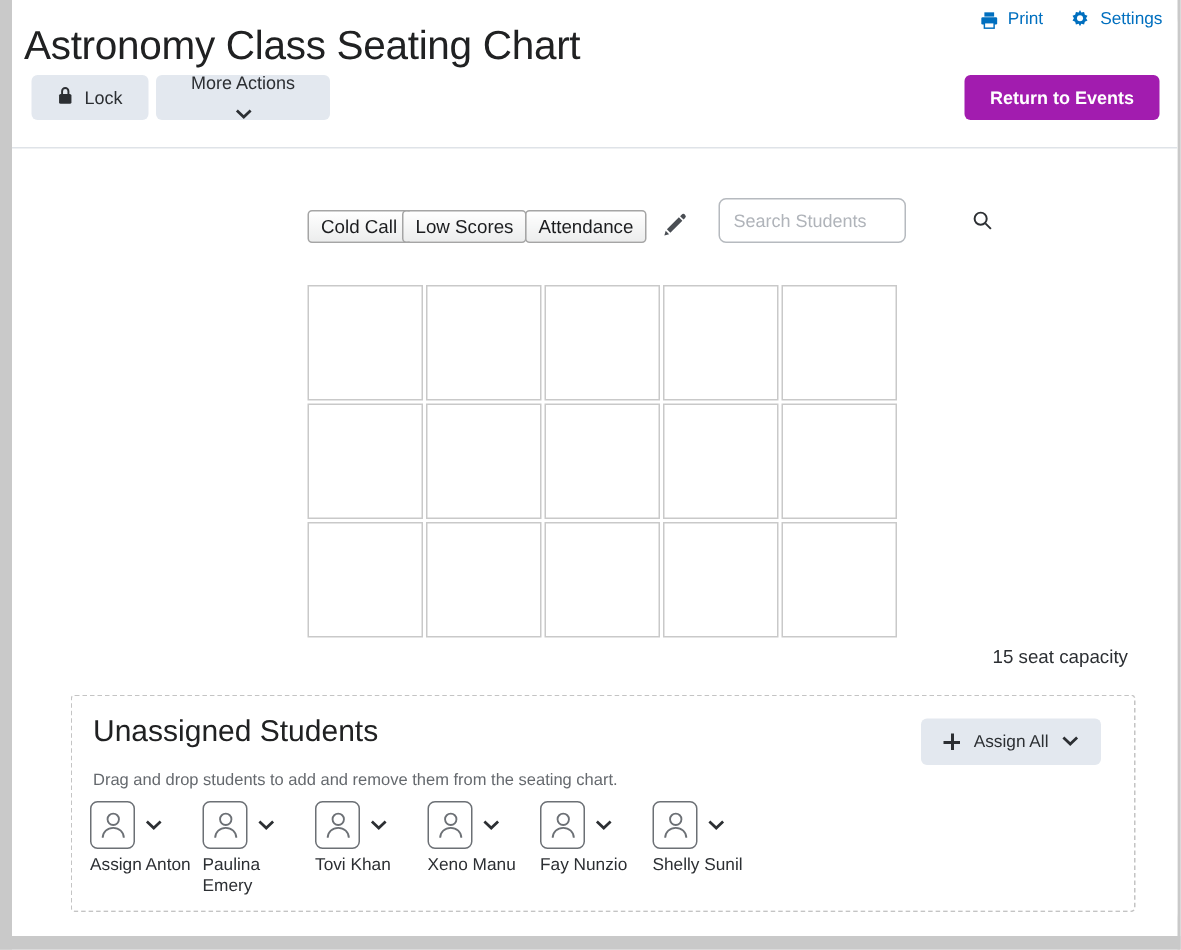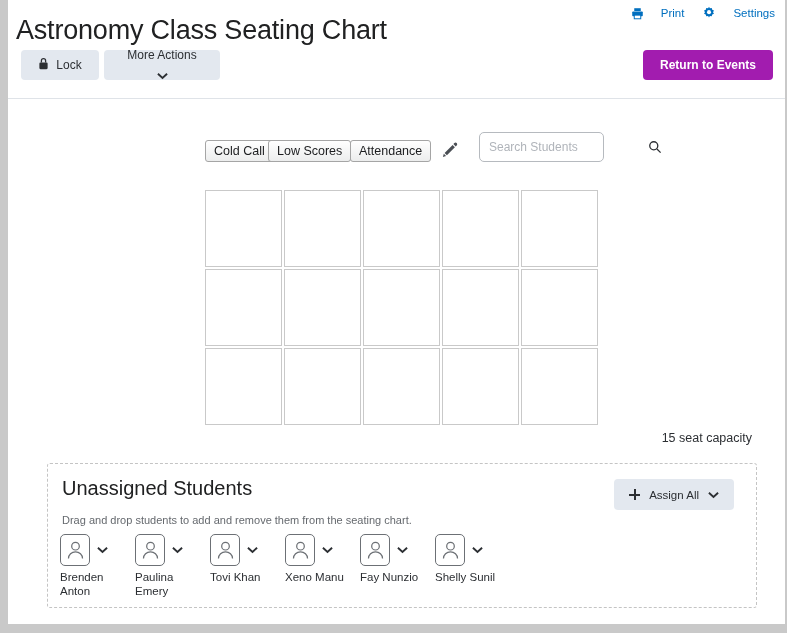--- a/index.html
+++ b/index.html
@@ -46,21 +46,21 @@
   .header-links {
     position: absolute;
     right: 10px; top: 6px;
     display: flex;
     align-items: center;
     gap: 18px;
   }
   .hlink {
     display: flex;
     align-items: center;
-    gap: 17px;
+    gap: 6px;
     color: #006fbf;
     font-size: 11.5px;
     cursor: pointer;
     text-decoration: none;
   }
   .hlink svg { display: block; }
 
   .toolbar {
     position: absolute;
     left: 0; top: 50px;
@@ -396,21 +396,21 @@
               <circle cx="10" cy="6.5" r="4"></circle>
               <path d="M2.6 19.5c0-4.1 3.3-7 7.4-7s7.4 2.9 7.4 7"></path>
             </svg>
           </div>
           <button class="student-chev">
             <svg width="11" height="8" viewBox="0 0 12 8" fill="none" stroke="#2c2f33" stroke-width="2">
               <path d="M1 1.5 6 6.2 11 1.5"></path>
             </svg>
           </button>
         </div>
-        <div class="student-name">Brenden Anton</div>
+        <div class="student-name">Assign Anton</div>
       </div>
 
       <div class="student">
         <div class="student-top">
           <div class="avatar">
             <svg width="19" height="20" viewBox="0 0 20 21" fill="none" stroke="#6c7075" stroke-width="1.3">
               <circle cx="10" cy="6.5" r="4"></circle>
               <path d="M2.6 19.5c0-4.1 3.3-7 7.4-7s7.4 2.9 7.4 7"></path>
             </svg>
           </div>

